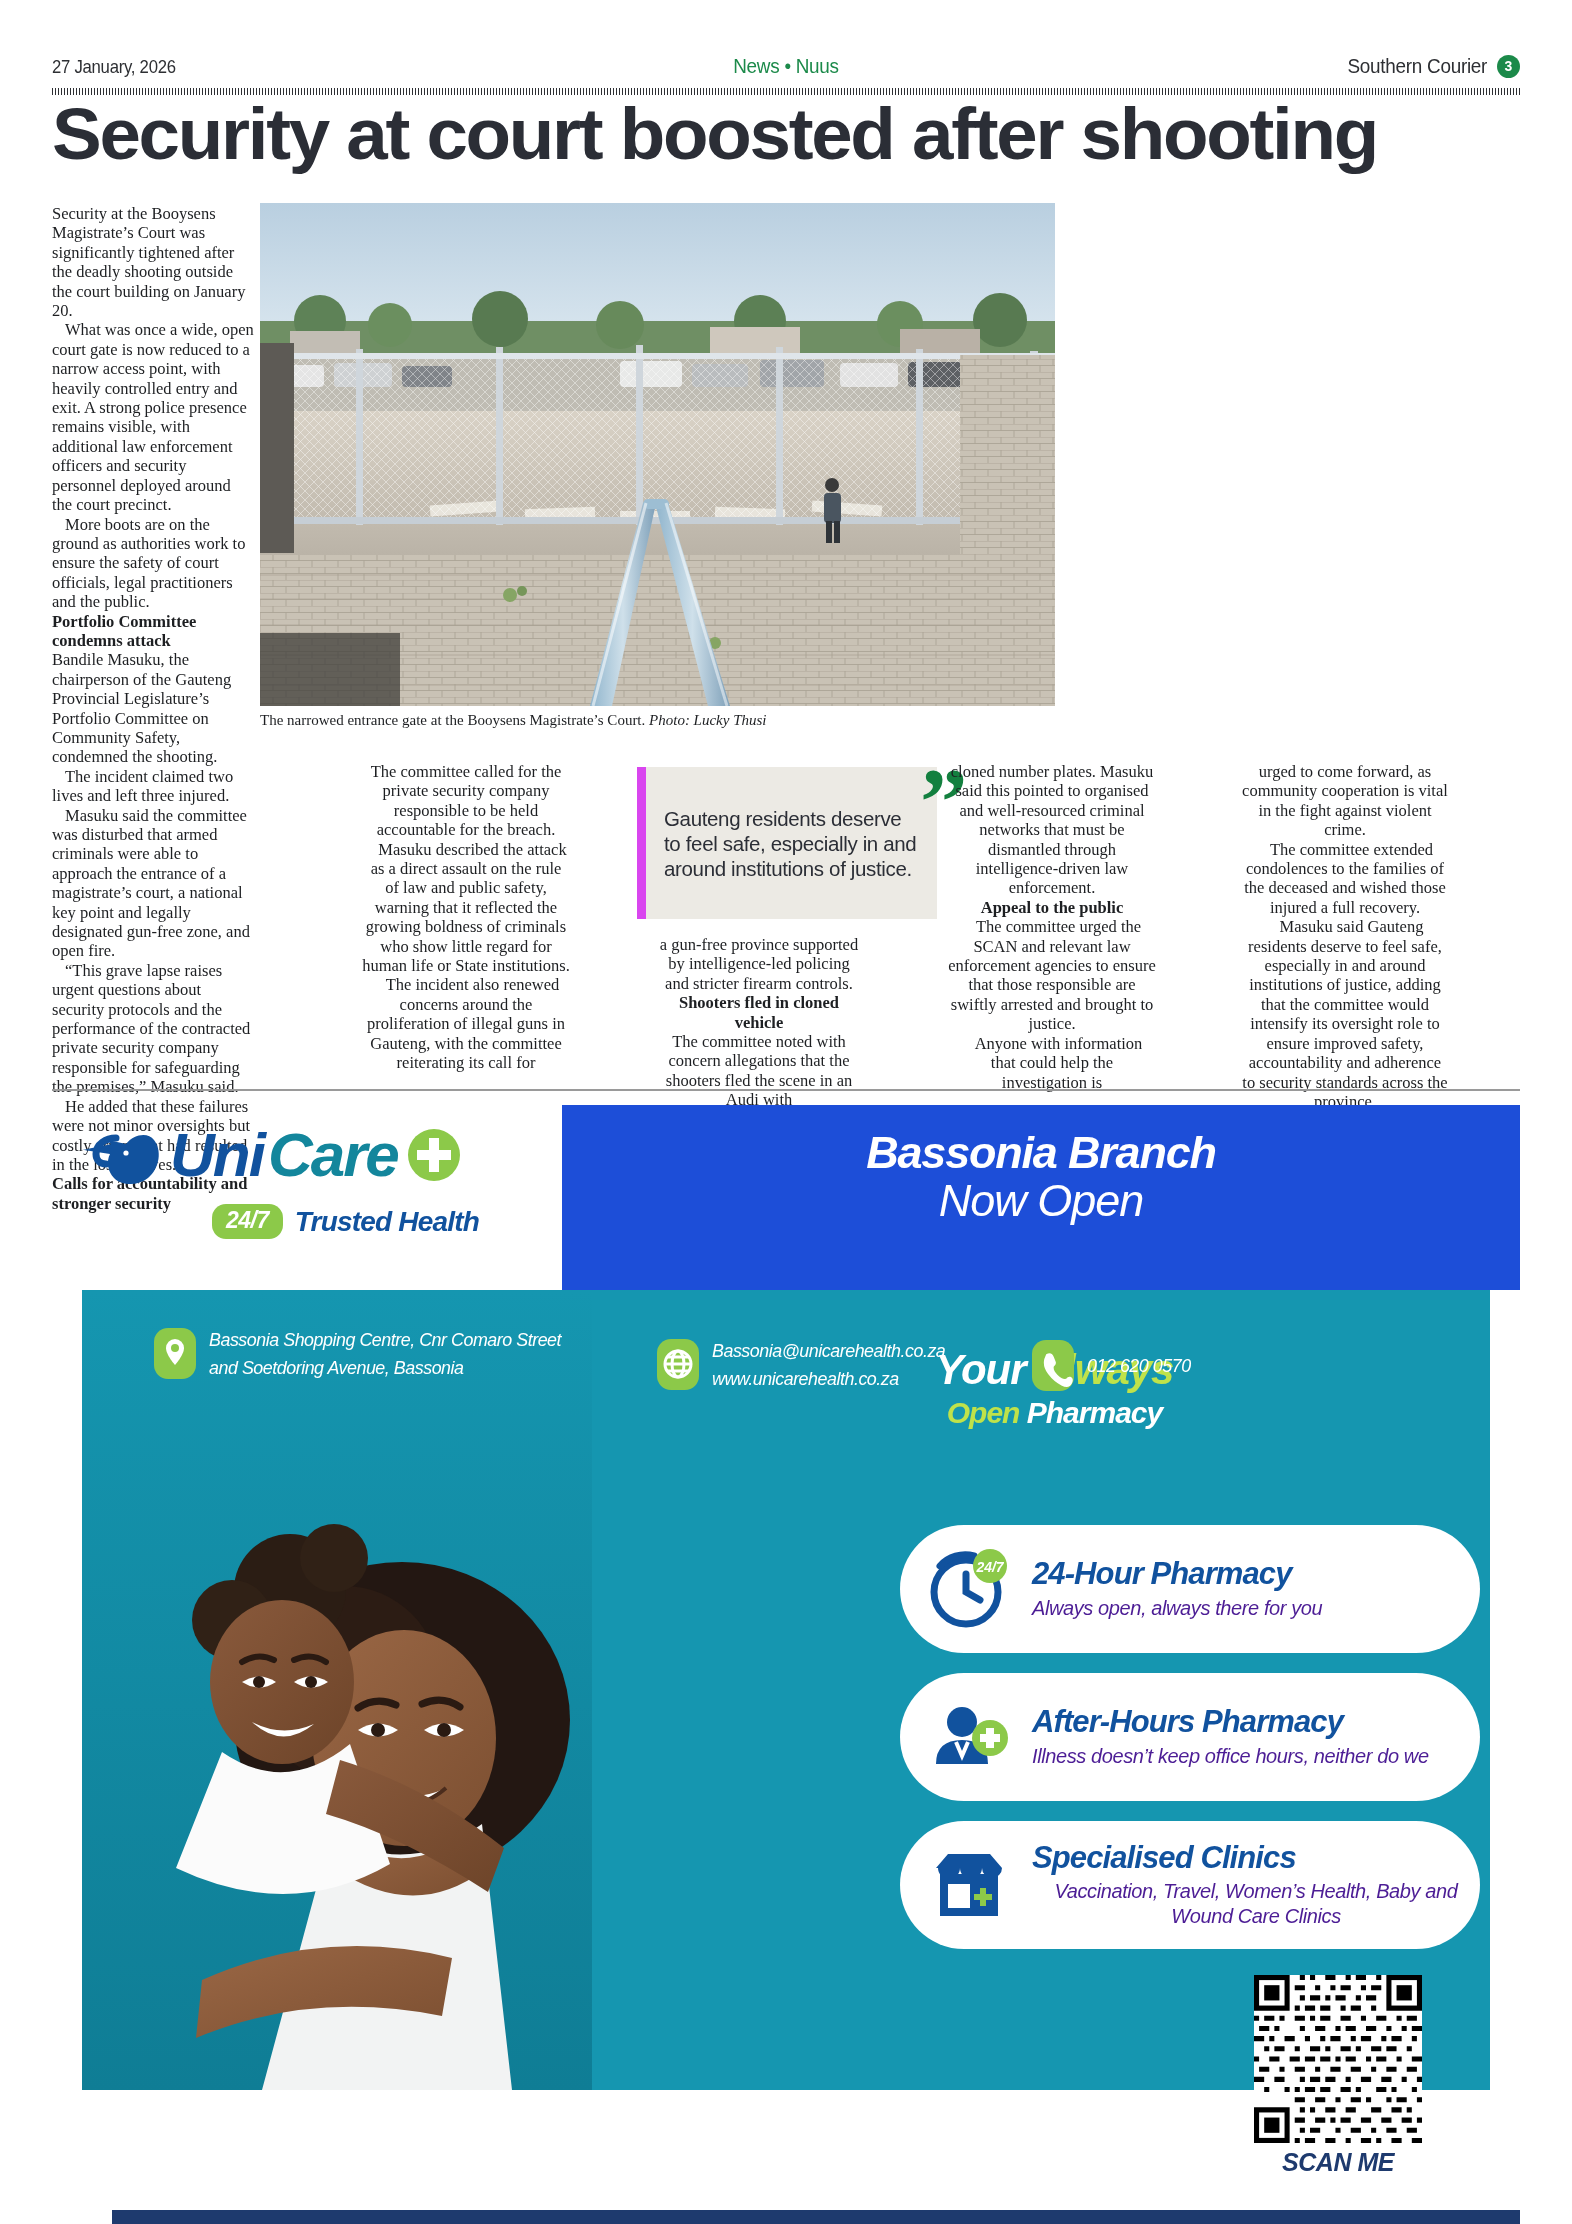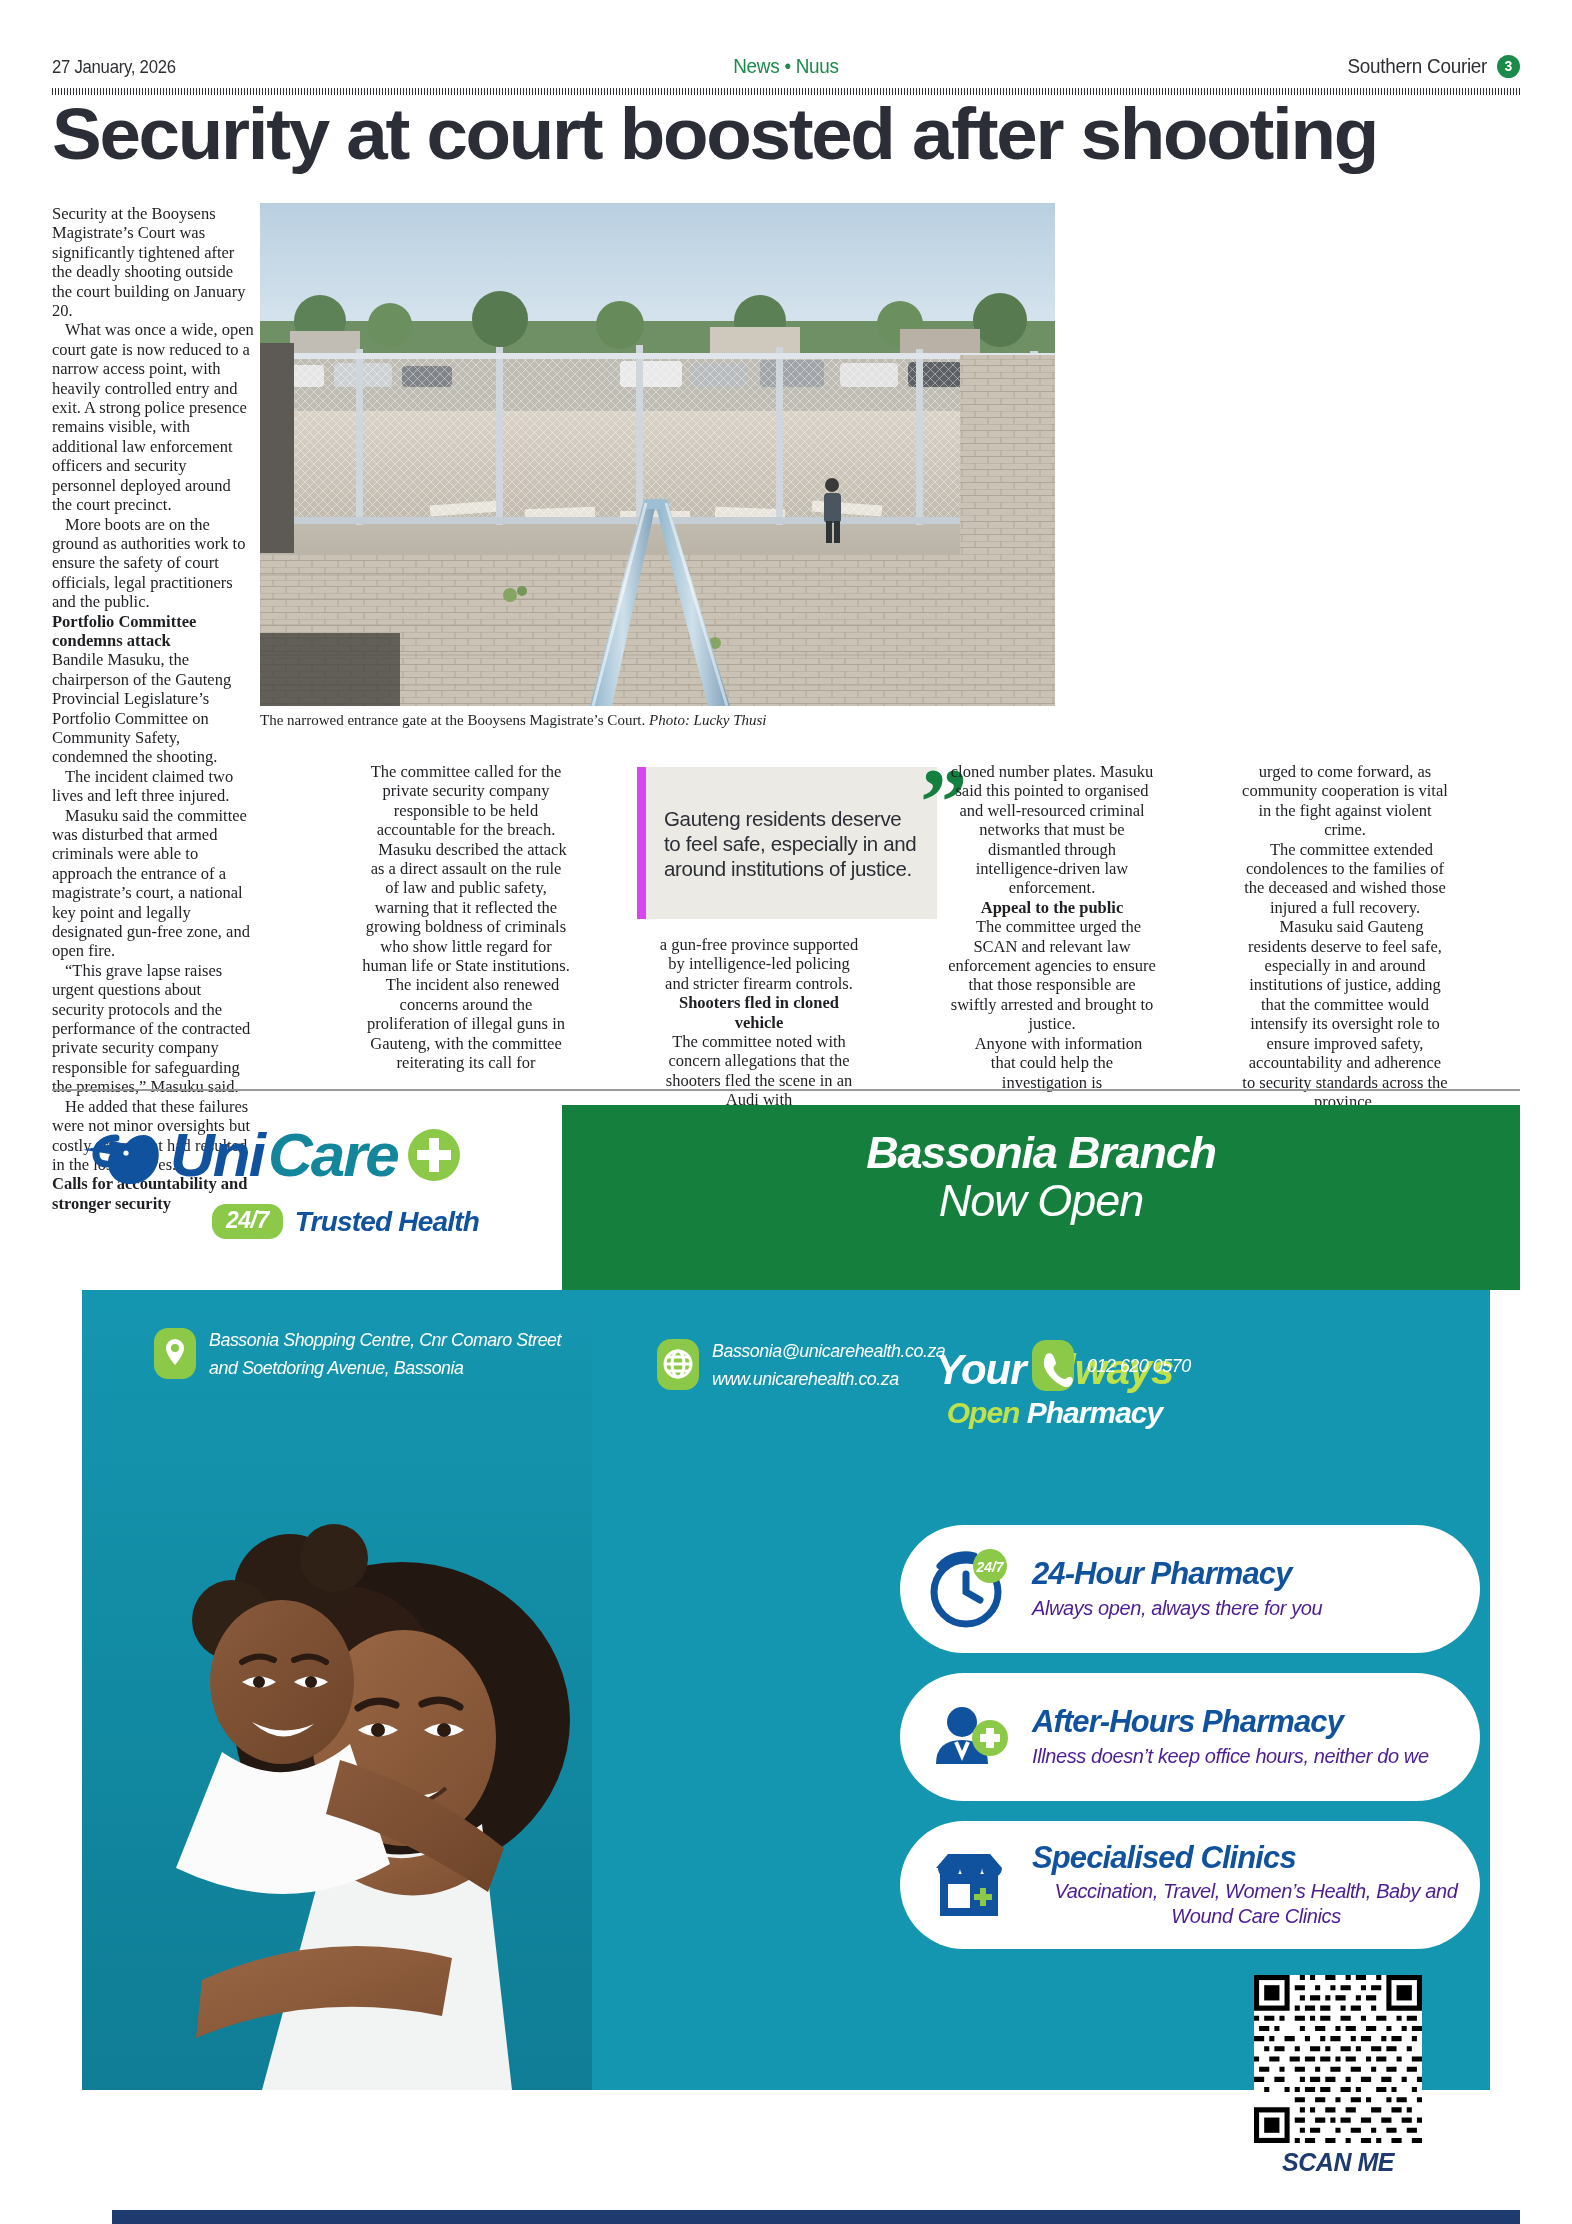--- a/index.html
+++ b/index.html
@@ -125,21 +125,21 @@
   .logo-cross { width: 52px; height: 52px; margin-left: 6px; }
   .ad-tagline-row { display: flex; align-items: center; gap: 12px; margin-top: 14px; margin-left: 130px; }
   .badge-247 {
     background: #8cc949; color: #fff; font-weight: 700; font-size: 23px;
     border-radius: 14px; padding: 3px 14px 5px; letter-spacing: -0.5px;
   }
   .tagline-text { font-size: 28px; font-weight: 700; color: #11529e; letter-spacing: -0.8px; }
 
   .ad-blue-panel {
     position: absolute; left: 510px; top: 0; width: 958px; height: 185px;
-    background: #15803d;
+    background: #1d4ed8;
   }
   .ad-branch {
     position: absolute; left: 0; right: 0; top: 24px;
     text-align: center; color: #fff;
   }
   .ad-branch-1 { font-size: 45px; font-weight: 700; letter-spacing: -1.2px; line-height: 1.05; }
   .ad-branch-2 { font-size: 45px; font-weight: 400; letter-spacing: -1px; line-height: 1.12; }
 
   .ad-teal {
     position: absolute; left: 30px; top: 185px; width: 1408px; height: 800px;

